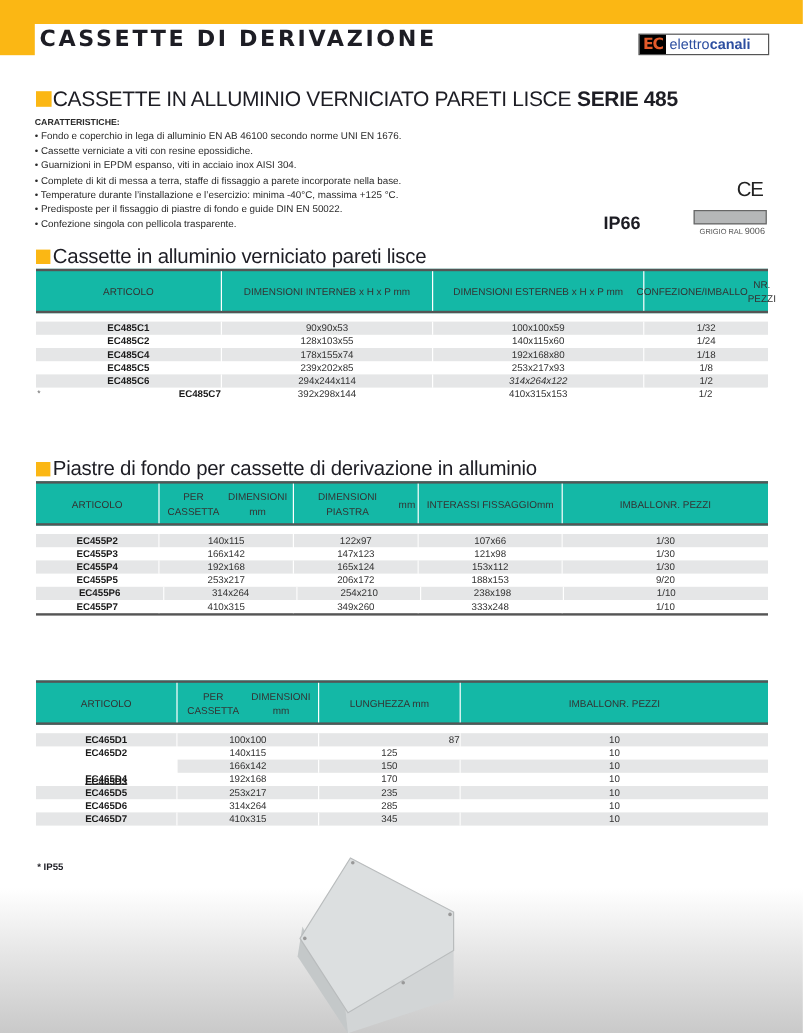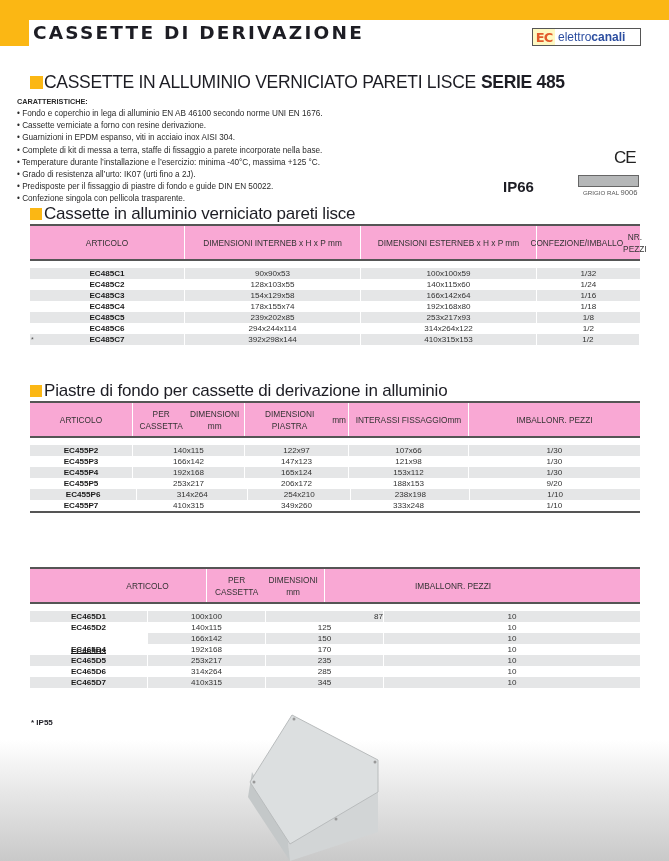--- a/index.html
+++ b/index.html
@@ -15,49 +15,49 @@
     position: absolute; left: 33px; top: 22px;
     font-family: "DejaVu Sans", sans-serif; font-weight: bold;
     font-size: 18.5px; letter-spacing: 2.2px; color: #1d1d24;
   }
   .logo {
     position: absolute; left: 532px; top: 28px; width: 109px; height: 18px;
     border: 1px solid #555; background: #fff; display: flex; align-items: stretch;
     box-sizing: border-box;
   }
   .logo .ec {
-    background: #fef9c3; color: #e25a2a; font-weight: bold; font-size: 13px;
+    background: #000000; color: #e25a2a; font-weight: bold; font-size: 13px;
     width: 22px; display: flex; align-items: center; justify-content: center;
     letter-spacing: -1px; font-family: "DejaVu Sans", sans-serif;
   }
   .logo .txt { font-size: 12px; line-height: 16px; padding-left: 3px; color: #2c4ea0; }
   .logo .txt b { font-weight: bold; }
 
   .main-heading {
     position: absolute; left: 30px; top: 72px; font-size: 17.5px; color: #1d1d24;
     letter-spacing: -0.3px; display: flex; align-items: center;
   }
   .square { display: inline-block; width: 13px; height: 13px; background: #fbb714; margin-right: 1px; }
   .main-heading b { margin-left: 5px; }
 
-  .features { position: absolute; left: 17px; top: 96px; font-size: 8.2px; line-height: 12.15px; color: #2a2a2a; }
+  .features { position: absolute; left: 29px; top: 96px; font-size: 8.2px; line-height: 12.15px; color: #2a2a2a; }
   .features .cap { font-weight: bold; font-size: 7.3px; }
   .features .item::before { content: "• "; }
 
   .ce { position: absolute; left: 614px; top: 148px; font-size: 17px; color: #222; letter-spacing: -1px; }
   .ip66 { position: absolute; left: 503px; top: 178px; font-weight: bold; font-size: 15px; color: #1d1d24; }
   .ral-swatch { position: absolute; left: 578px; top: 175px; width: 61px; height: 12px; background: #b5b7b8; border: 1px solid #666; box-sizing: border-box; }
   .ral-label { position: absolute; left: 583px; top: 188px; font-size: 6.2px; color: #555; }
   .ral-label span { font-size: 7.6px; text-align: right; }
 
   .section-title { position: absolute; left: 30px; font-size: 17px; color: #1d1d24; display: flex; align-items: center; letter-spacing: -0.2px; }
   .section-title .square { width: 12px; height: 12px; margin-right: 2px; }
 
   .tbl { position: absolute; left: 30px; width: 610px; }
-  .thead { display: flex; background: #f9a8d4; border-top: 2px solid #555; border-bottom: 2px solid #555; height: 33px; justify-content: center; }
+  .thead { display: flex; background: #14b8a6; border-top: 2px solid #555; border-bottom: 2px solid #555; height: 33px; }
   .th { display: flex; align-items: center; justify-content: center; text-align: center; font-size: 8.3px; line-height: 12px; color: #333; border-right: 1px solid #fff; padding: 0 2px; box-sizing: border-box; }
   .th:last-child { border-right: none; }
   .tbody { margin-top: 7px; }
   .tr { display: flex; height: 11px; line-height: 11px; font-size: 8.1px; color: #333; position: relative; }
   .tr:nth-child(odd) .td { background: #e5e6e7; }
   .td { text-align: center; border-right: 1px solid #fff; box-sizing: border-box; white-space: nowrap; }
   .td:last-child { border-right: none; }
   .td.code { font-weight: bold; color: #1a1a1a; }
   .star { position: absolute; left: 1px; top: 0; font-size: 7px; color: #555; }
 
@@ -81,25 +81,24 @@
 
 <div class="main-heading">
   <span class="square"></span>
   <span>CASSETTE IN ALLUMINIO VERNICIATO PARETI LISCE</span>
   <b>SERIE 485</b>
 </div>
 
 <div class="features">
   <div class="cap">CARATTERISTICHE:</div>
   <div class="item">Fondo e coperchio in lega di alluminio EN AB 46100 secondo norme UNI EN 1676.</div>
-  <div class="item">Cassette verniciate a forno con resine derivazione.</div>
+  <div class="item">Cassette verniciate a viti con resine epossidiche.</div>
   <div class="item">Guarnizioni in EPDM espanso, viti in acciaio inox AISI 304.</div>
   <div class="item">Complete di kit di messa a terra, staffe di fissaggio a parete incorporate nella base.</div>
   <div class="item">Temperature durante l’installazione e l’esercizio: minima -40°C, massima +125 °C.</div>
-  <div class="item">Grado di resistenza all’urto: IK07 (urti fino a 2J).</div>
   <div class="item">Predisposte per il fissaggio di piastre di fondo e guide DIN EN 50022.</div>
   <div class="item">Confezione singola con pellicola trasparente.</div>
 </div>
 
 <div class="ce">CE</div>
 <div class="ip66">IP66</div>
 <div class="ral-swatch"></div>
 <div class="ral-label"><span style="font-size:6.2px">GRIGIO RAL</span> <span>9006</span></div>
 
 <div class="section-title" style="top:204px">
@@ -131,45 +130,39 @@
         <div class="td" style="width: 176px;">100x100x59</div>
         <div class="td" style="width: 103px;">1/32</div>
       </div>
       <div class="tr">
         <div class="td code" style="width: 155px;">EC485C2</div>
         <div class="td" style="width: 176px;">128x103x55</div>
         <div class="td" style="width: 176px;">140x115x60</div>
         <div class="td" style="width: 103px;">1/24</div>
       </div>
       <div class="tr">
-        <div class="td code" style="width: 155px;">EC485C3</div>
-        <div class="td" style="width: 176px;">154x129x58</div>
-        <div class="td" style="width: 176px;">166x142x64</div>
-        <div class="td" style="width: 103px;">1/16</div>
-      </div>
-      <div class="tr">
         <div class="td code" style="width: 155px;">EC485C4</div>
         <div class="td" style="width: 176px;">178x155x74</div>
         <div class="td" style="width: 176px;">192x168x80</div>
         <div class="td" style="width: 103px;">1/18</div>
       </div>
       <div class="tr">
         <div class="td code" style="width: 155px;">EC485C5</div>
         <div class="td" style="width: 176px;">239x202x85</div>
         <div class="td" style="width: 176px;">253x217x93</div>
         <div class="td" style="width: 103px;">1/8</div>
       </div>
       <div class="tr">
         <div class="td code" style="width: 155px;">EC485C6</div>
         <div class="td" style="width: 176px;">294x244x114</div>
-        <div class="td" style="width: 176px;">314x264x122</div>
+        <div class="td" style="width: 176px; font-style: italic;">314x264x122</div>
         <div class="td" style="width: 103px;">1/2</div>
       </div>
       <div class="tr">
-        <div class="td code" style="width: 155px;">EC485C7</div>
+        <div class="td code" style="width: 155px; text-align: right;">EC485C7</div>
         <div class="td" style="width: 176px;">392x298x144</div>
         <div class="td" style="width: 176px;">410x315x153</div>
         <div class="td" style="width: 103px;">1/2</div>
         <span class="star">*</span>
       </div>
     </div>
   </div>
 
 <div class="section-title" style="top:381px">
   <span class="square"></span>
@@ -248,20 +241,23 @@
   <span>Profili DIN EN 50022 per cassette in alluminio</span>
 </div>
 <div class="tbl" id="t3" style="top:567px">
     <div class="thead">
       <div class="th" style="width: 118px;">
         <div>ARTICOLO</div>
       </div>
       <div class="th" style="width: 118px;">
         <div>PER CASSETTA</div>
         <div>DIMENSIONI mm</div>
+      </div>
+      <div class="th" style="width: 118px;">
+        <div>LUNGHEZZA mm</div>
       </div>
       <div class="th" style="width: 256px;">
         <div>IMBALLO</div>
         <div>NR. PEZZI</div>
       </div>
     </div>
     <div class="tbody">
       <div class="tr">
         <div class="td code" style="width: 118px;">EC465D1</div>
         <div class="td" style="width: 118px;">100x100</div>

